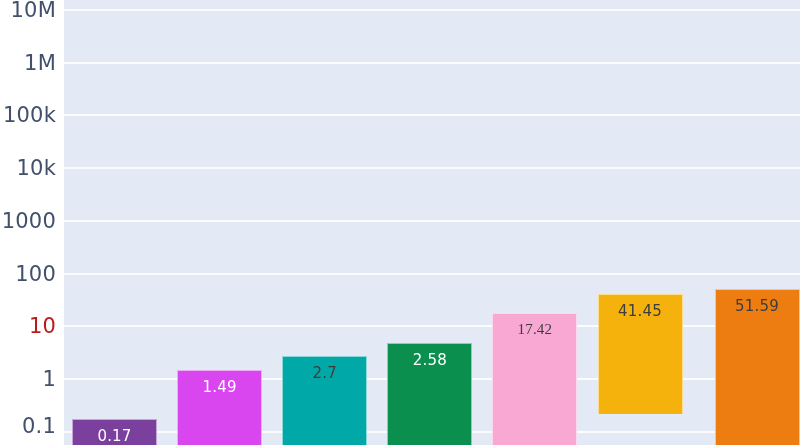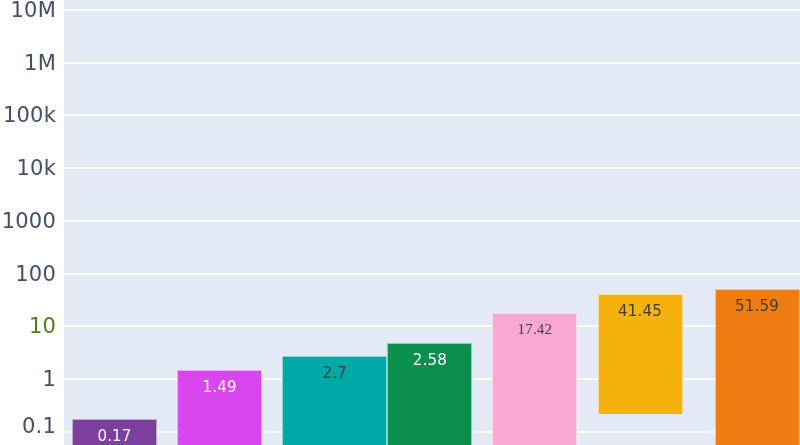--- a/index.html
+++ b/index.html
@@ -100,21 +100,21 @@
         <div class="gridline" style="top: 377.9px; background: rgb(251, 252, 254);"></div>
         <div class="gridline" style="top: 430.6px; background: rgb(251, 252, 254);"></div>
       </div>
     <div id="bars-layer">
         <div class="bar" style="left: 8px; width: 85px; top: 419.455px; height: 25.5447px; background: rgb(123, 63, 157);">
           <div class="bar-label" style="color: rgb(255, 255, 255);">0.17</div>
         </div>
         <div class="bar" style="left: 113.1px; width: 85px; top: 369.773px; height: 75.2269px; background: #d946ef;">
           <div class="bar-label" style="color: rgb(255, 255, 255);">1.49</div>
         </div>
-        <div class="bar" style="left: 218.2px; width: 105px; top: 356.167px; height: 88.8329px; background: rgb(0, 169, 167);">
+        <div class="bar" style="left: 218.2px; width: 85px; top: 356.167px; height: 88.8329px; background: rgb(0, 169, 167);">
           <div class="bar-label" style="color: rgb(61, 61, 61);">2.7</div>
         </div>
         <div class="bar" style="left: 323.3px; width: 85px; top: 343.19px; height: 101.81px; background: rgb(11, 143, 78);">
           <div class="bar-label" style="color: rgb(255, 255, 255);">2.58</div>
         </div>
         <div class="bar" style="left: 428.4px; width: 85px; top: 313.497px; height: 142px; background: #f9a8d4; font-family: Liberation Serif, serif;">
           <div class="bar-label" style="color: rgb(61, 61, 61);">17.42</div>
         </div>
         <div class="bar" style="left: 533.5px; width: 85px; top: 293.656px; height: 120px; background: rgb(245, 178, 12);">
           <div class="bar-label" style="color: rgb(61, 61, 61);">41.45</div>
@@ -125,18 +125,18 @@
       </div>
   </div>
 
   <div id="y-axis">
       <div class="y-tick" style="top: 10px; color: rgb(66, 80, 107);">10M</div>
       <div class="y-tick" style="top: 62.7px; color: rgb(66, 80, 107);">1M</div>
       <div class="y-tick" style="top: 115.4px; color: rgb(66, 80, 107);">100k</div>
       <div class="y-tick" style="top: 168.1px; color: rgb(66, 80, 107);">10k</div>
       <div class="y-tick" style="top: 220.8px; color: rgb(66, 80, 107);">1000</div>
       <div class="y-tick" style="top: 273.5px; color: rgb(66, 80, 107);">100</div>
-      <div class="y-tick" style="top: 326.2px; color: #4d7c0f;">10</div>
+      <div class="y-tick" style="top: 326.2px; color: #b91c1c;">10</div>
       <div class="y-tick" style="top: 378.9px; color: rgb(66, 80, 107);">1</div>
       <div class="y-tick" style="top: 426px; color: rgb(66, 80, 107);">0.1</div>
     </div>
 
 </div>
 
 </body></html>

